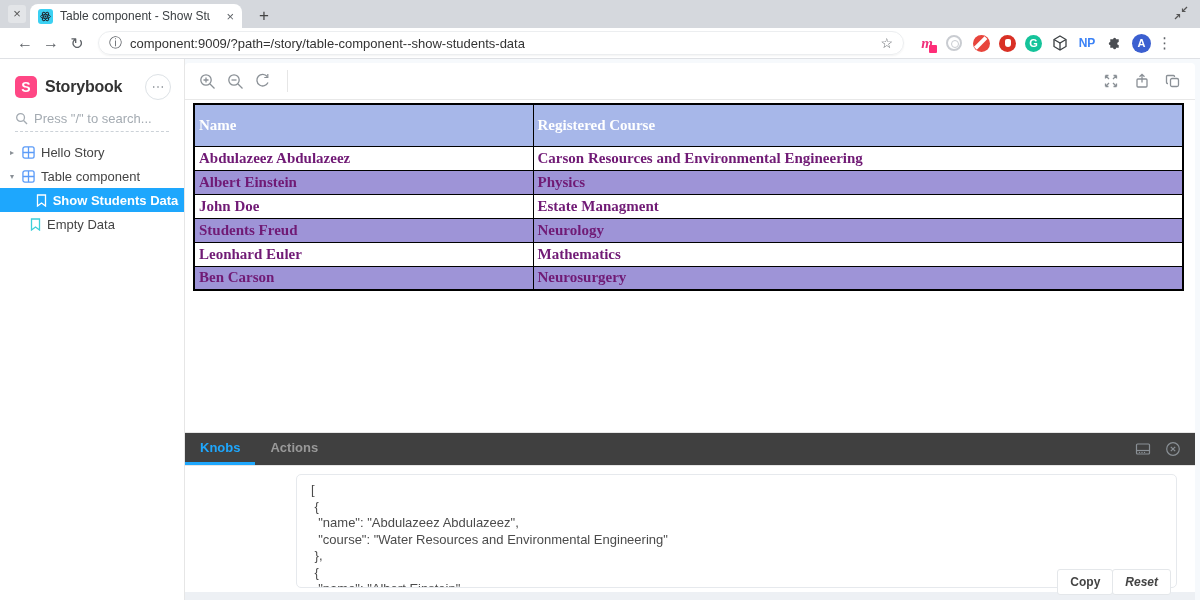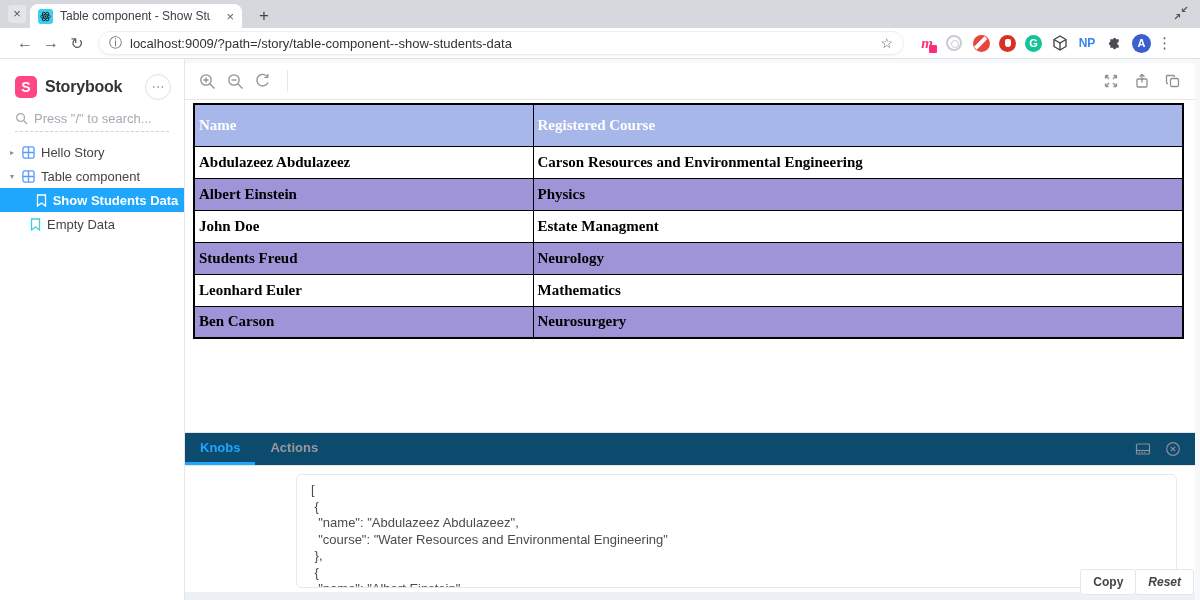--- a/index.html
+++ b/index.html
@@ -57,34 +57,34 @@
   .main { flex:1; padding:4px 5px 0 0; display:flex; flex-direction:column; }
   .canvas-toolbar { height:37px; background:#fff; border-radius:4px 4px 0 0; border-bottom:1px solid #e8e8e8; display:flex; align-items:center; padding:0 14px; }
   .tool-icon { margin-right:11px; display:flex; align-items:center; }
   .tool-divider { width:1px; height:22px; background:#e6e6e6; margin:0 4px; }
   .toolbar-right { margin-left:auto; display:flex; align-items:center; gap:15px; }
 
   .story-area { height:332px; background:#fff; padding:3px 0 0 8px; }
   table.students { border-collapse:collapse; width:991px; border:2px solid #000; font-family:"Liberation Serif", serif; }
   table.students th, table.students td { border:1px solid #000; text-align:left; padding-left:4px; font-size:15px; font-weight:bold; }
   table.students th { height:42px; color:#fff; background:#a7b7e9; }
-  table.students td { height:32px; color:#000000; }
+  table.students td { height:24px; color:#701a75; }
   table.students tr.alt td { background:#9e94d7; }
   .col-name { width:339px; }
 
-  .panel { flex:1; background:#0c4a6e; border-top:1px solid #e6e6e6; display:flex; flex-direction:column; }
+  .panel { flex:1; background:#404040; border-top:1px solid #e6e6e6; display:flex; flex-direction:column; }
   .panel-tabbar { height:33px; border-bottom:1px solid #e6e6e6; display:flex; align-items:stretch; padding:0 14px 0 0; }
   .panel-tab { padding:0 15px; font-size:13px; font-weight:bold; color:#999; display:flex; align-items:center; border-bottom:3px solid transparent; }
   .panel-tab.active { color:#1ea7fd; border-bottom-color:#1ea7fd; }
   .panel-tabbar-icons { margin-left:auto; display:flex; align-items:center; gap:14px; }
   .panel-content { flex:1; position:relative; background:#fff; }
   .knob-box { position:absolute; left:111px; right:18px; top:8px; height:114px; border:1px solid #e6e9ed; border-radius:5px; padding:7px 14px; overflow:hidden; }
   .knob-box pre { font-family:"Liberation Sans", sans-serif; font-size:13px; line-height:16.5px; color:#4b4b4b; white-space:pre; }
   .bottom-strip { position:absolute; left:0; right:0; bottom:0; height:8px; background:#edf0f4; }
-  .panel-buttons { position:absolute; right:1px; bottom:5px; display:flex; z-index:2; }
+  .panel-buttons { position:absolute; right:24px; bottom:5px; display:flex; z-index:2; }
   .panel-buttons button { height:26px; padding:0 12px; background:#fff; border:1px solid #e4e7ea; font-family:"Liberation Sans", sans-serif; font-size:12px; font-weight:bold; color:#444; border-radius:3px; }
   .panel-buttons button + button { margin-left:-1px;font-style:italic; }
 
   svg { display:block; }
 </style>
 </head>
 <body>
 
 <div class="tabstrip">
   <div class="win-close">×</div>
@@ -112,21 +112,21 @@
       </svg>
   </div>
 </div>
 
 <div class="browser-toolbar">
   <span class="nav-btn">←</span>
   <span class="nav-btn">→</span>
   <span class="nav-btn">↻</span>
   <div class="omnibox">
     <span class="info-glyph">ⓘ</span>
-    <span class="url-text">localhost:9009/?path=/story/table-component--show-students-data</span>
+    <span class="url-text">component:9009/?path=/story/table-component--show-students-data</span>
     <span class="star-glyph">☆</span>
   </div>
   <div class="ext-row">
     <span class="ext ext-m">
         <span>m</span>
         <span class="badge"></span>
       </span>
     <span class="ext">
         <span class="ext-cam"></span>
       </span>

